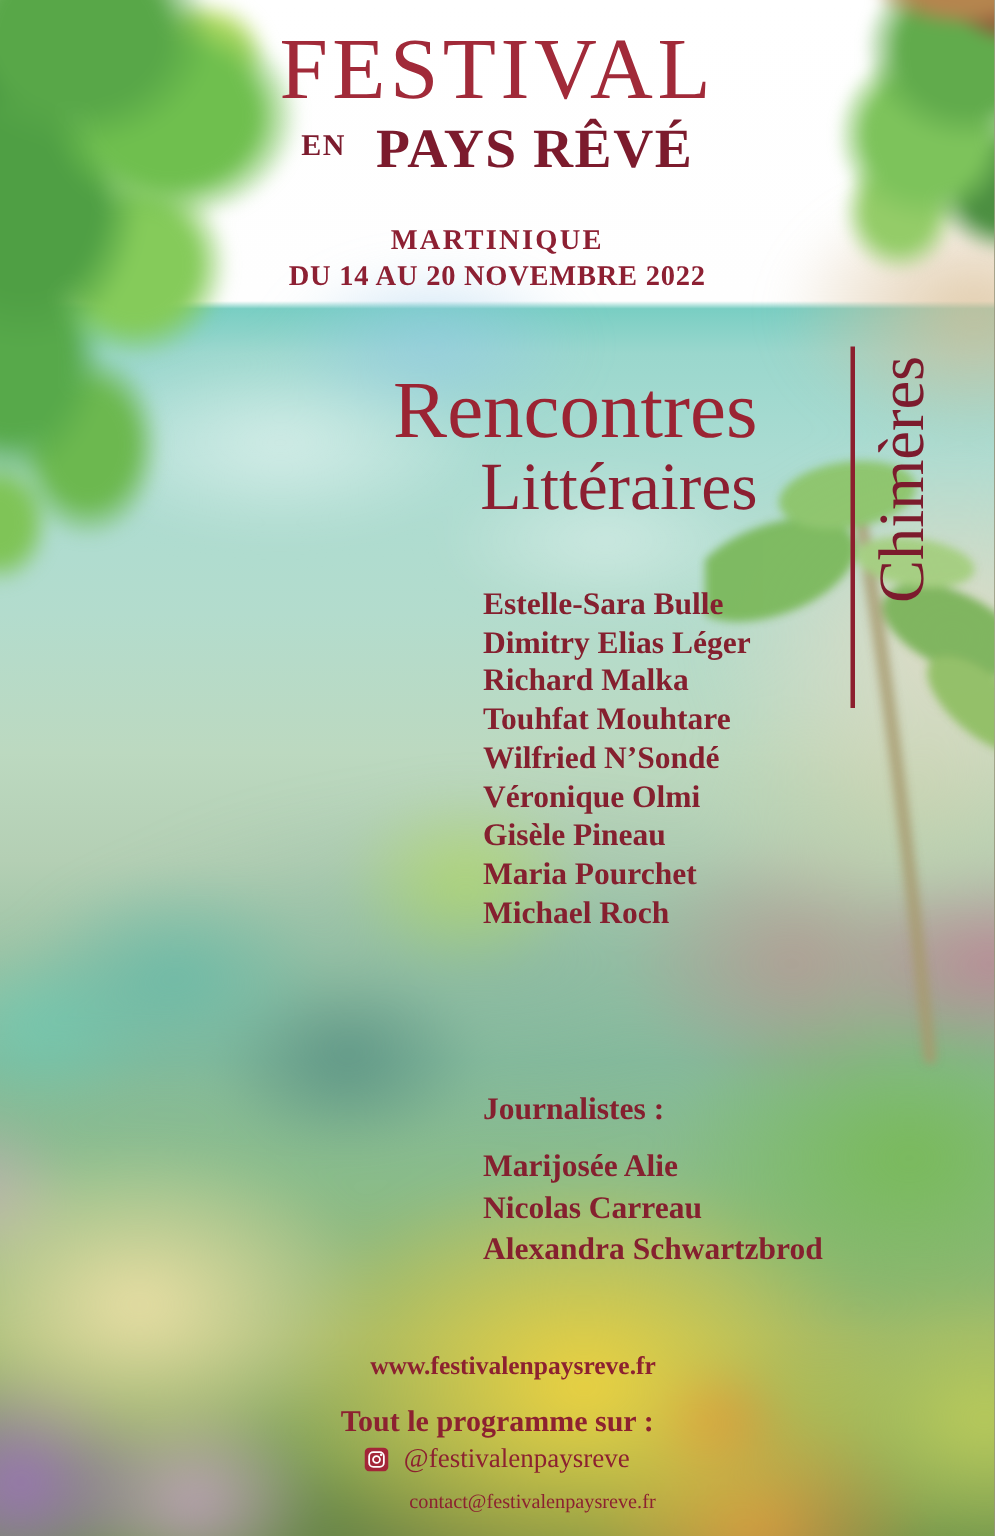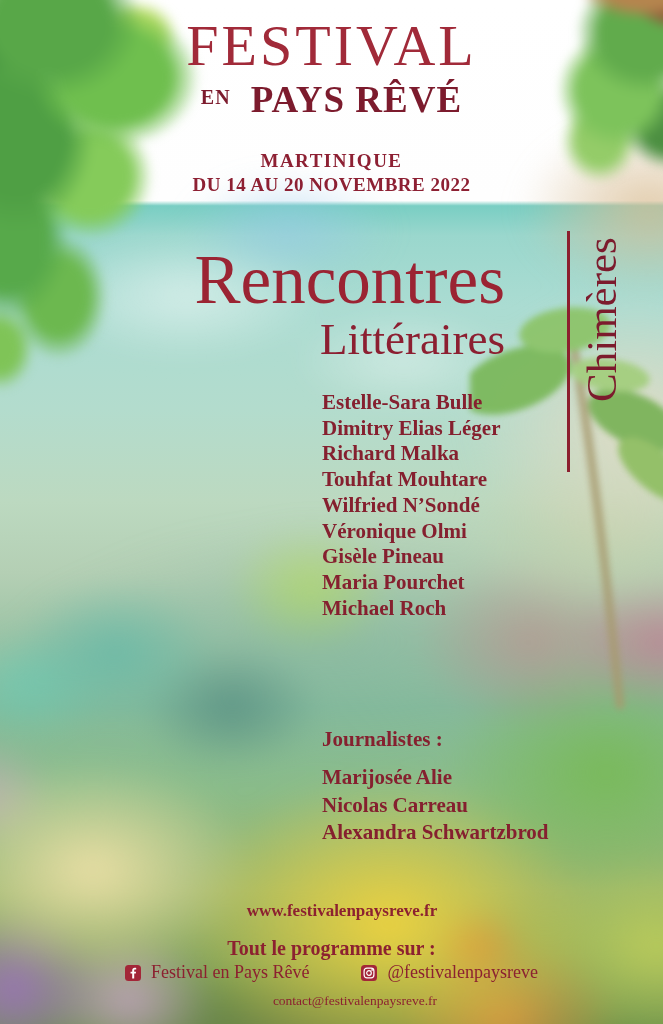--- a/index.html
+++ b/index.html
@@ -98,21 +98,21 @@
     color:var(--title-red);letter-spacing:3px;
   }
   .festival-subtitle{
     top:78px;color:var(--dark-maroon);font-weight:bold;
   }
   .festival-subtitle .en{font-size:20px;letter-spacing:1px;vertical-align:8px;margin-right:7px;}
   .festival-subtitle .pays{font-size:37px;letter-spacing:1px;margin-left:13px;}
   .location-line{top:150px;font-size:19px;font-weight:bold;color:#8d2033;letter-spacing:1.5px;}
   .dates-line{top:174px;font-size:19px;font-weight:bold;color:#8d2033;letter-spacing:.5px;}
   .main-title{top:246px;left:0;width:505px;text-align:right;}
-  .main-title .line1{font-size:69px;line-height:1.0;color:var(--crimson);padding-left:30px;}
+  .main-title .line1{font-size:54px;line-height:1.0;color:var(--crimson);padding-left:30px;}
   .main-title .line2{font-size:45px;line-height:1.0;color:#8c1f31;margin-top:2px;}
   .authors{
     left:322px;top:390px;margin:0;padding:0;list-style:none;
     font-size:21px;font-weight:bold;line-height:25.7px;color:var(--names-red);
   }
   .journalists-label{left:322px;top:727px;font-size:21px;font-weight:bold;color:var(--names-red);}
   .journalists{
     left:322px;top:764px;margin:0;padding:0;list-style:none;
     font-size:21px;font-weight:bold;line-height:27.5px;color:var(--names-red);
   }
@@ -185,27 +185,20 @@
       <li>Alexandra Schwartzbrod</li>
     </ul>
 
   <div class="abs center website">www.festivalenpaysreve.fr</div>
   <div class="abs center programme">Tout le programme sur :</div>
 
   <div class="abs social-row">
     <div class="social-group">
       <svg class="social-icon" viewBox="0 0 16 16" aria-hidden="true">
         <rect width="16" height="16" rx="3.5" fill="#a32638"></rect>
-        <path d="M9.2 13.5V8.6h1.6l.25-1.9H9.2V5.5c0-.55.15-.92.95-.92h1.05V2.9c-.18-.02-.8-.07-1.5-.07-1.48 0-2.49.9-2.49 2.55v1.32H5.55v1.9H7.2v4.9z" fill="#fff"></path>
-      </svg>
-      <span class="social-label">Festival en Pays Rêvé</span>
-    </div>
-    <div class="social-group">
-      <svg class="social-icon" viewBox="0 0 16 16" aria-hidden="true">
-        <rect width="16" height="16" rx="3.5" fill="#a32638"></rect>
         <rect x="3.1" y="3.1" width="9.8" height="9.8" rx="2.8" fill="none" stroke="#fff" stroke-width="1.2"></rect>
         <circle cx="8" cy="8" r="2.3" fill="none" stroke="#fff" stroke-width="1.2"></circle>
         <circle cx="11.1" cy="4.9" r="0.85" fill="#fff"></circle>
       </svg>
       <span class="social-label">@festivalenpaysreve</span>
     </div>
   </div>
 
   <div class="abs center contact-email">contact@festivalenpaysreve.fr</div>
 

